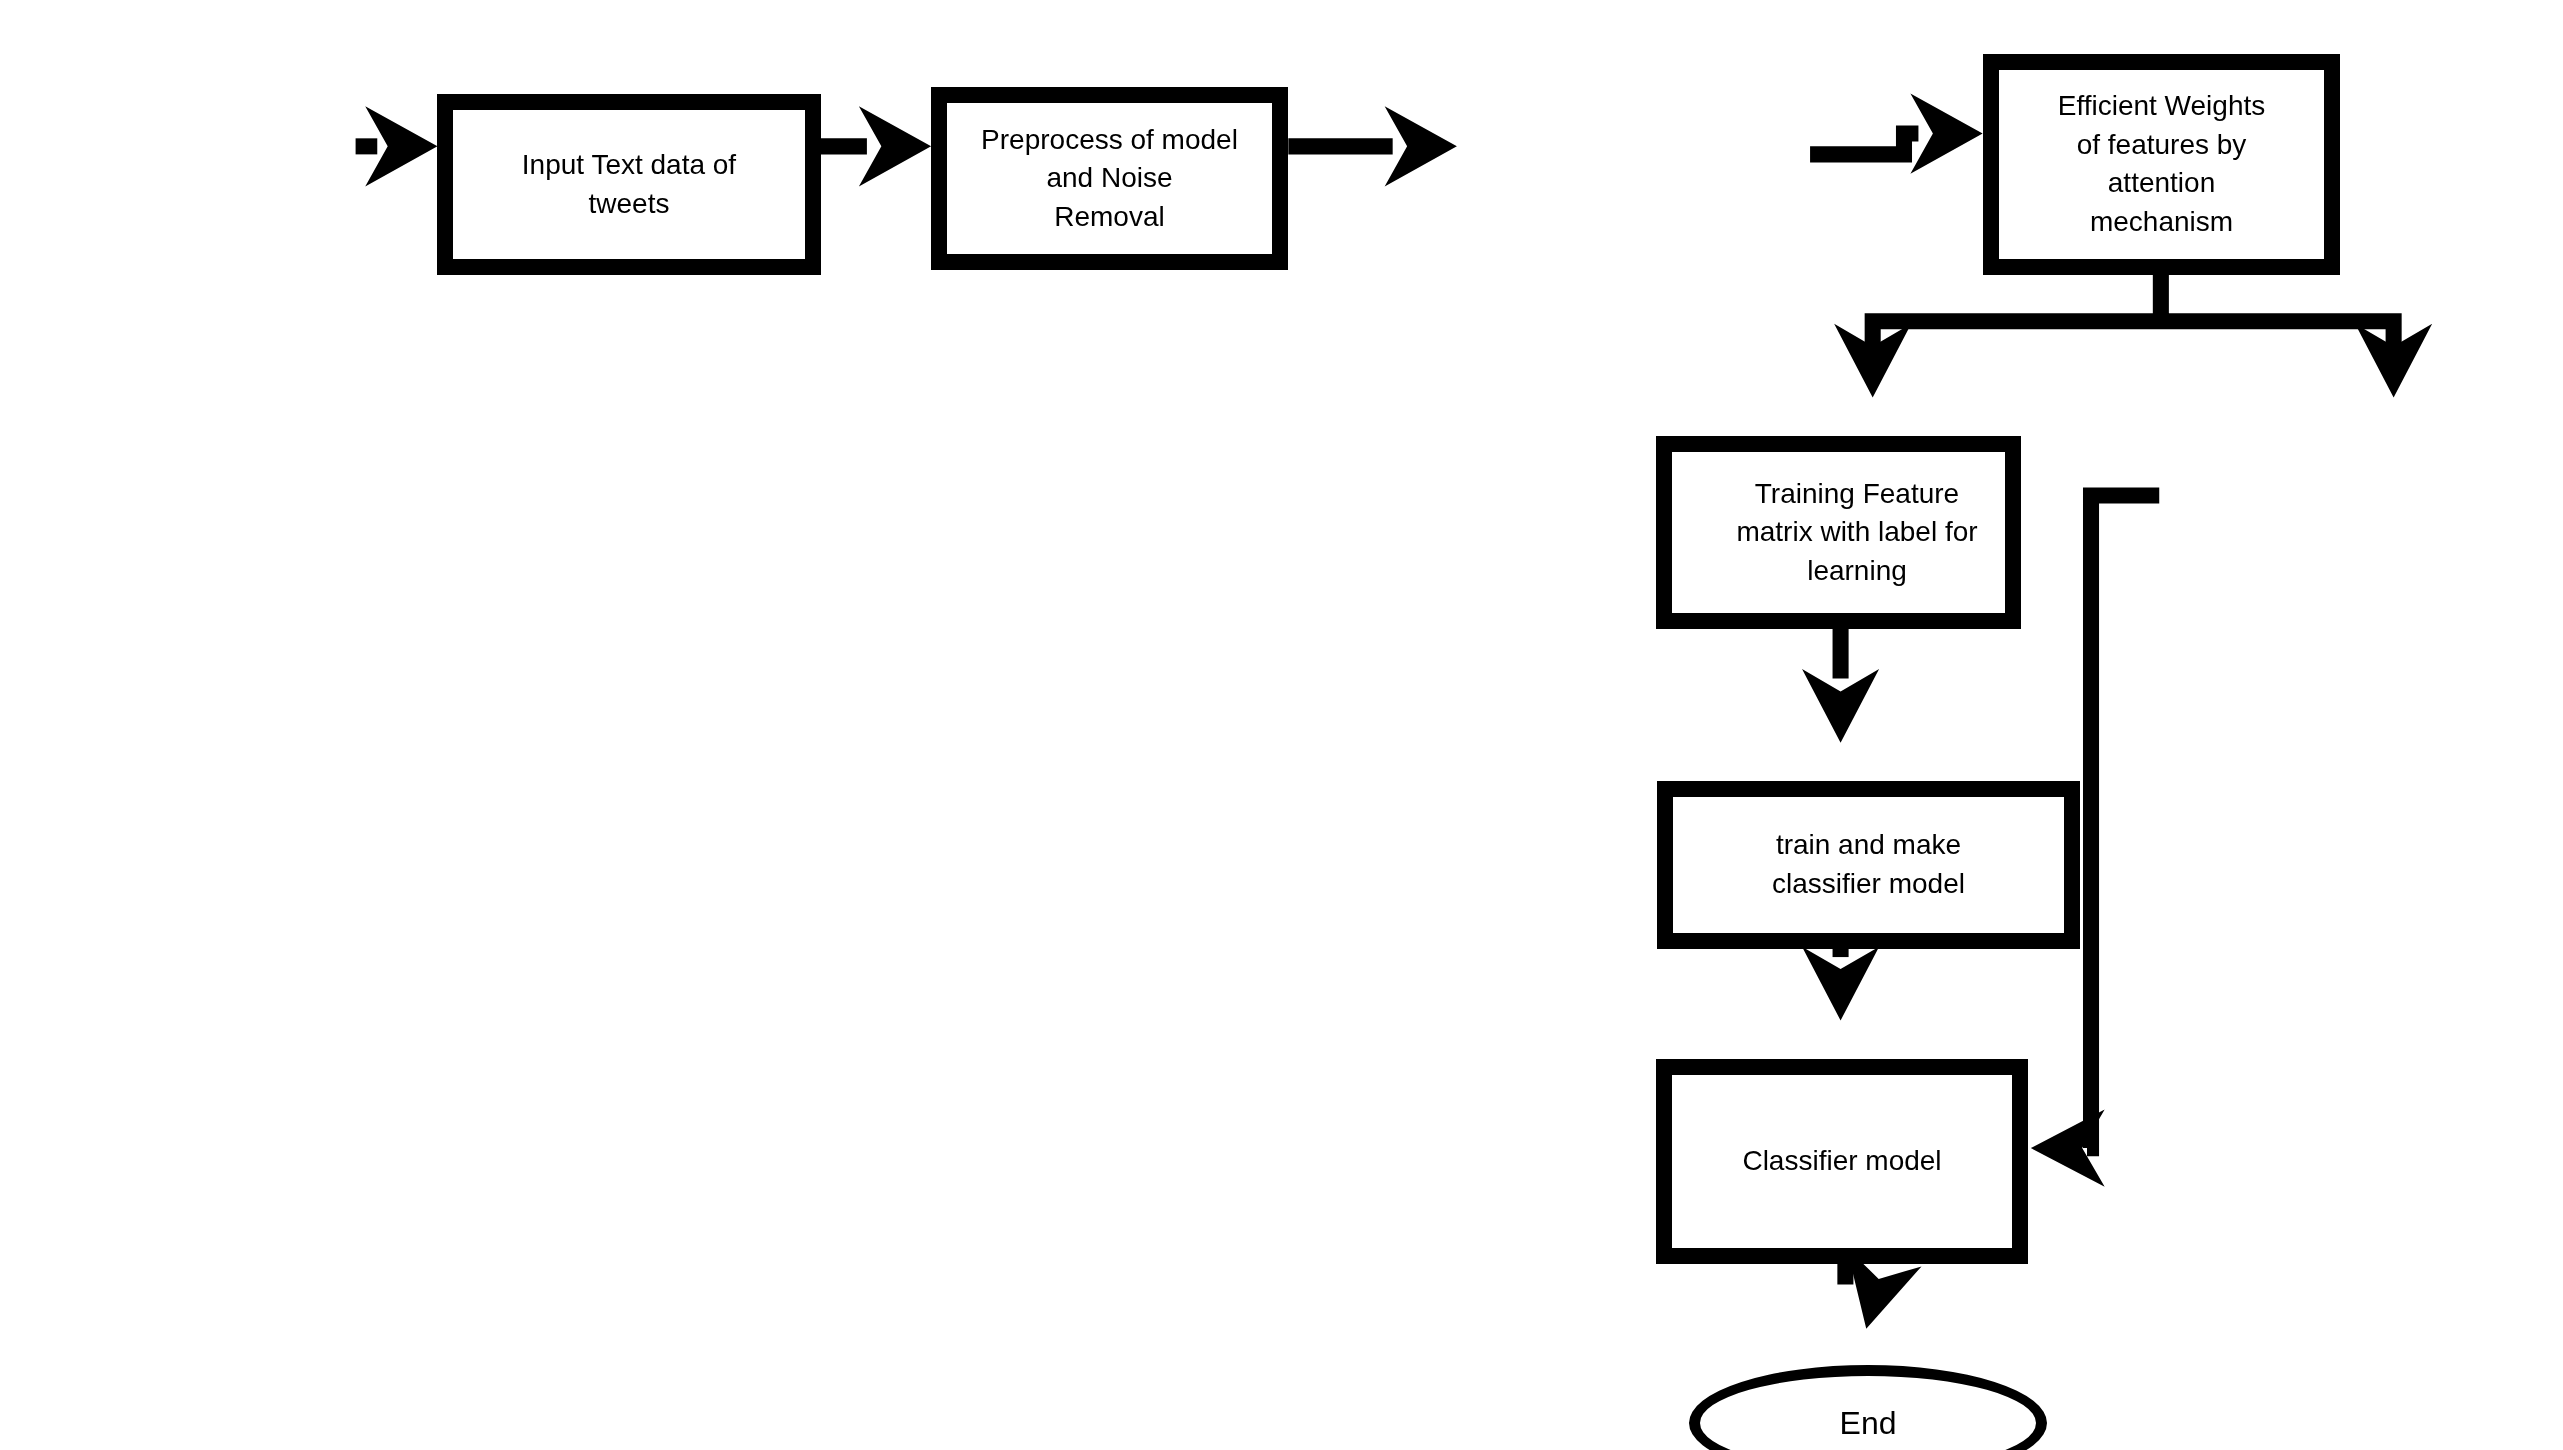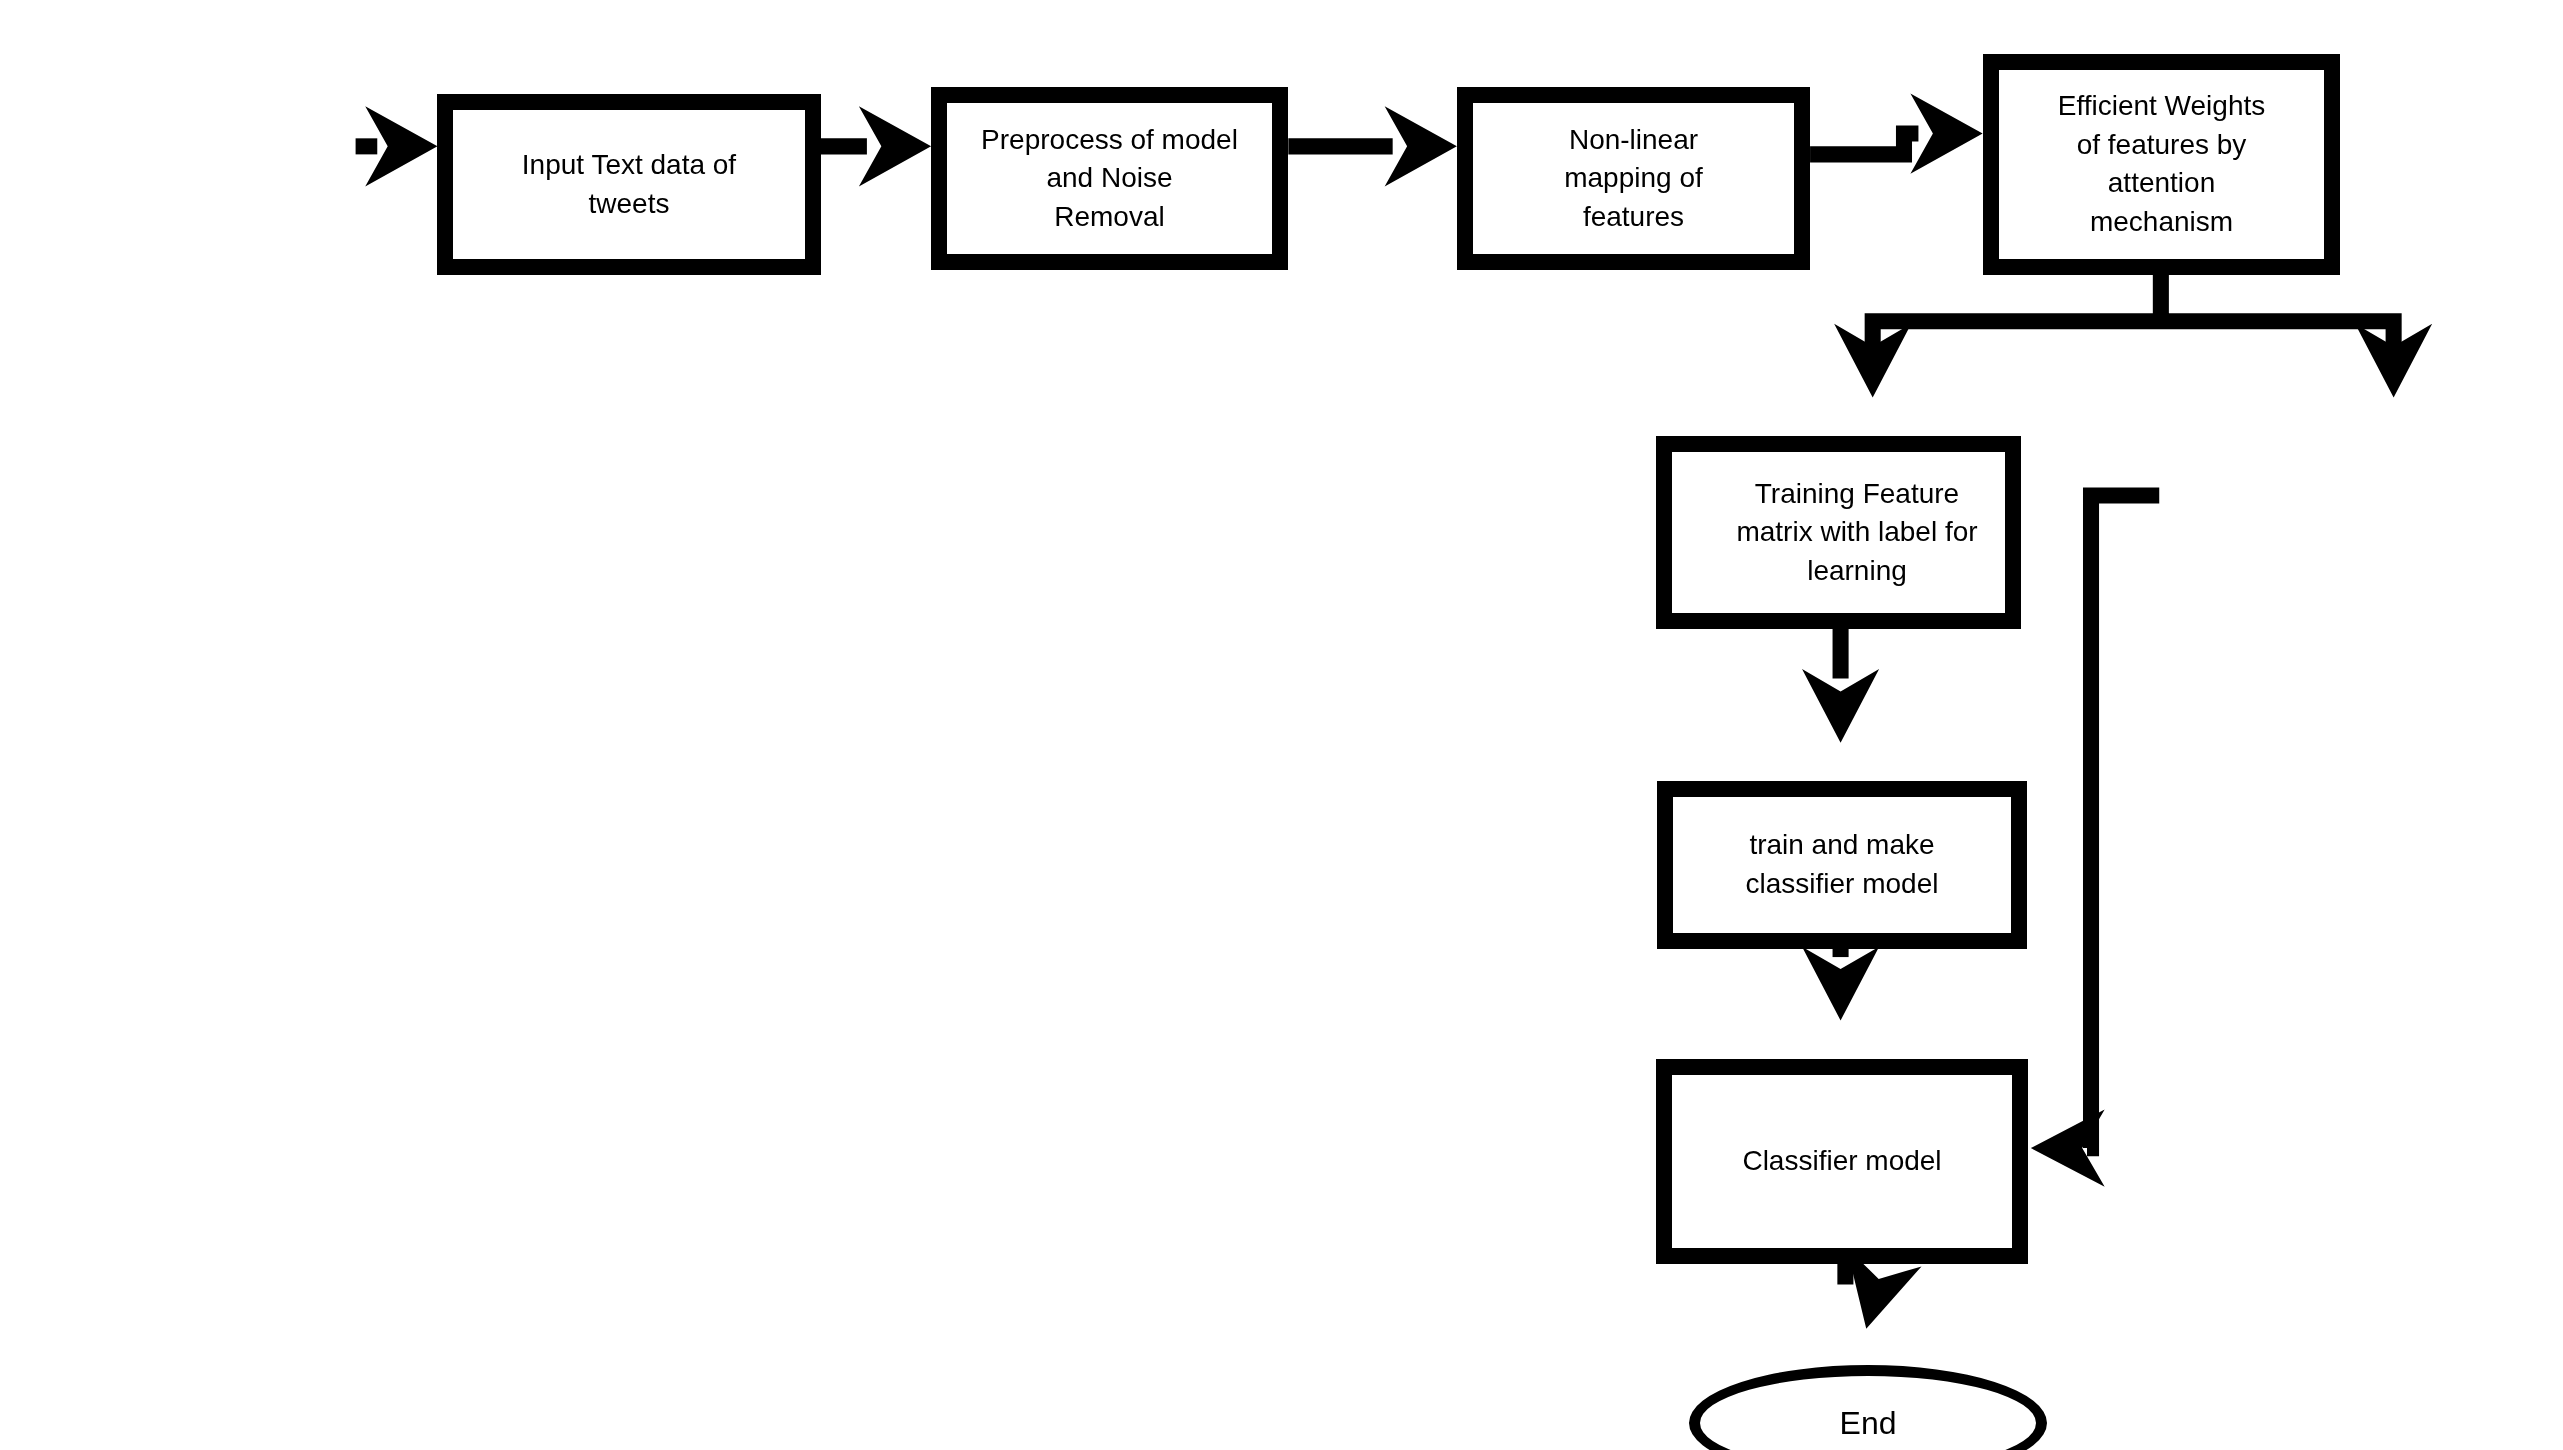--- a/index.html
+++ b/index.html
@@ -55,21 +55,21 @@
     font-size: 32px;
   }
   
   #n-start      { left: 20px;   top: 54px;   width: 345px; height: 185px; }
   #n-input      { left: 437px;  top: 58px;   width: 384px; height: 181px; }
   #n-preprocess { left: 931px; top: 51px;   width: 357px; height: 183px; }
   #n-nonlinear  { left: 1457px; top: 51px;   width: 353px; height: 183px; }
   #n-weights    { left: 1983px; top: 17.7px;   width: 357px; height: 221px; }
   #n-training   { left: 1656px; top: 400px;  width: 365px; height: 193px; padding-left: 37px; }
   #n-testing    { left: 2159px; top: 401px;  width: 388px; height: 189px; }
-  #n-trainmake  { left: 1657px; top: 745px;  width: 370px; height: 168px; }
+  #n-trainmake  { left: 1657px; top: 745px;  width: 423px; height: 168px; }
   #n-classifier { left: 1656px; top: 1023px; width: 372px; height: 205px; }
   #n-end        { left: 1689px; top: 1329px; width: 358px; height: 116px; border-width: 11.2px; }
 </style>
 </head>
 <body>
 
 <div class="canvas">
 
   <svg class="edges-svg" viewBox="0 0 3193 1807" xmlns="http://www.w3.org/2000/svg">
     <g stroke="#000000" stroke-width="20" fill="none">
@@ -111,25 +111,20 @@
     <span class="lbl">Input Text data of
 tweets</span>
   </div>
 
   <div class="node rect" id="n-preprocess">
     <span class="lbl">Preprocess of model
 and Noise
 Removal</span>
   </div>
 
-  <div class="node rect" id="n-nonlinear">
-    <span class="lbl">Non-linear
-mapping of
-features</span>
-  </div>
 
   <div class="node rect" id="n-weights">
     <span class="lbl">Efficient Weights
 of features by
 attention
 mechanism</span>
   </div>
 
   <div class="node rect" id="n-training">
     <span class="lbl">Training Feature

